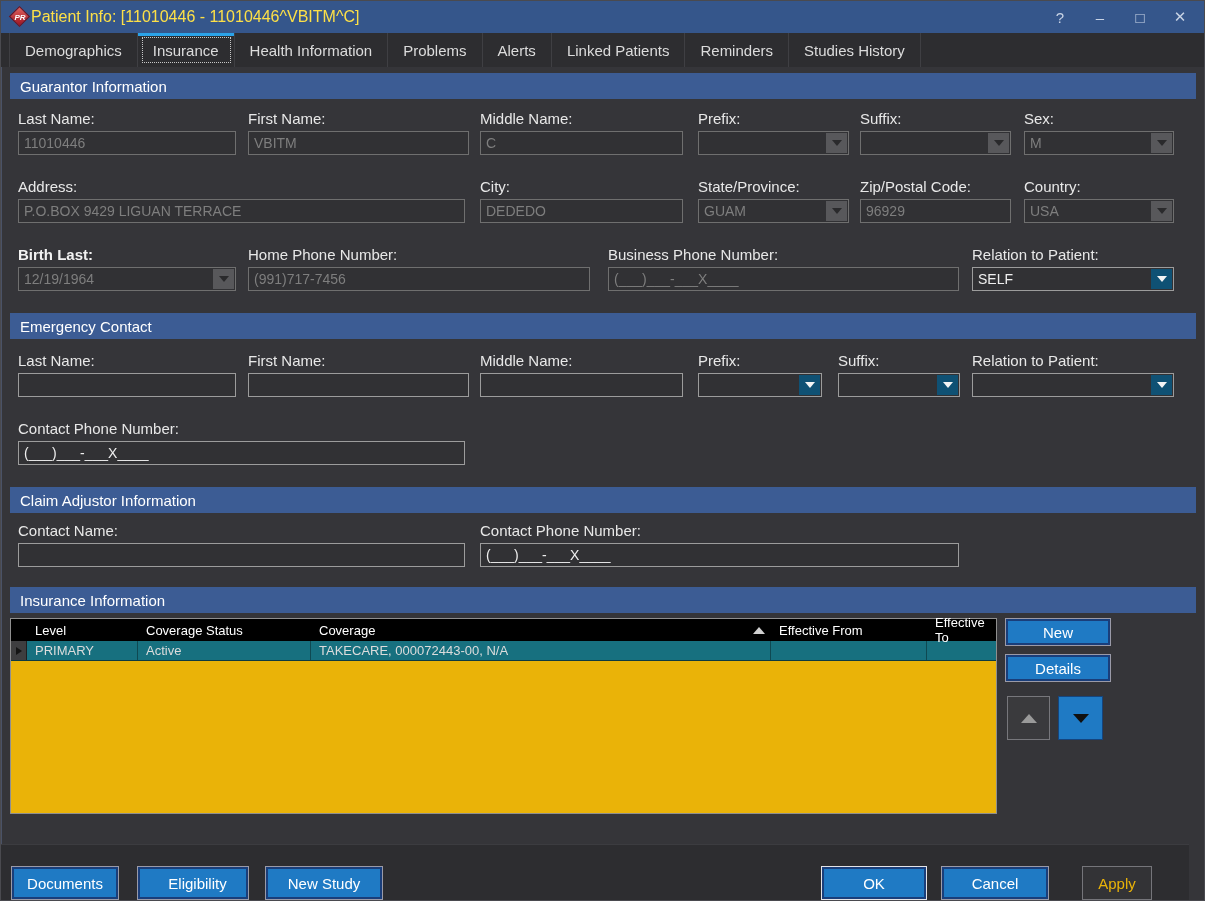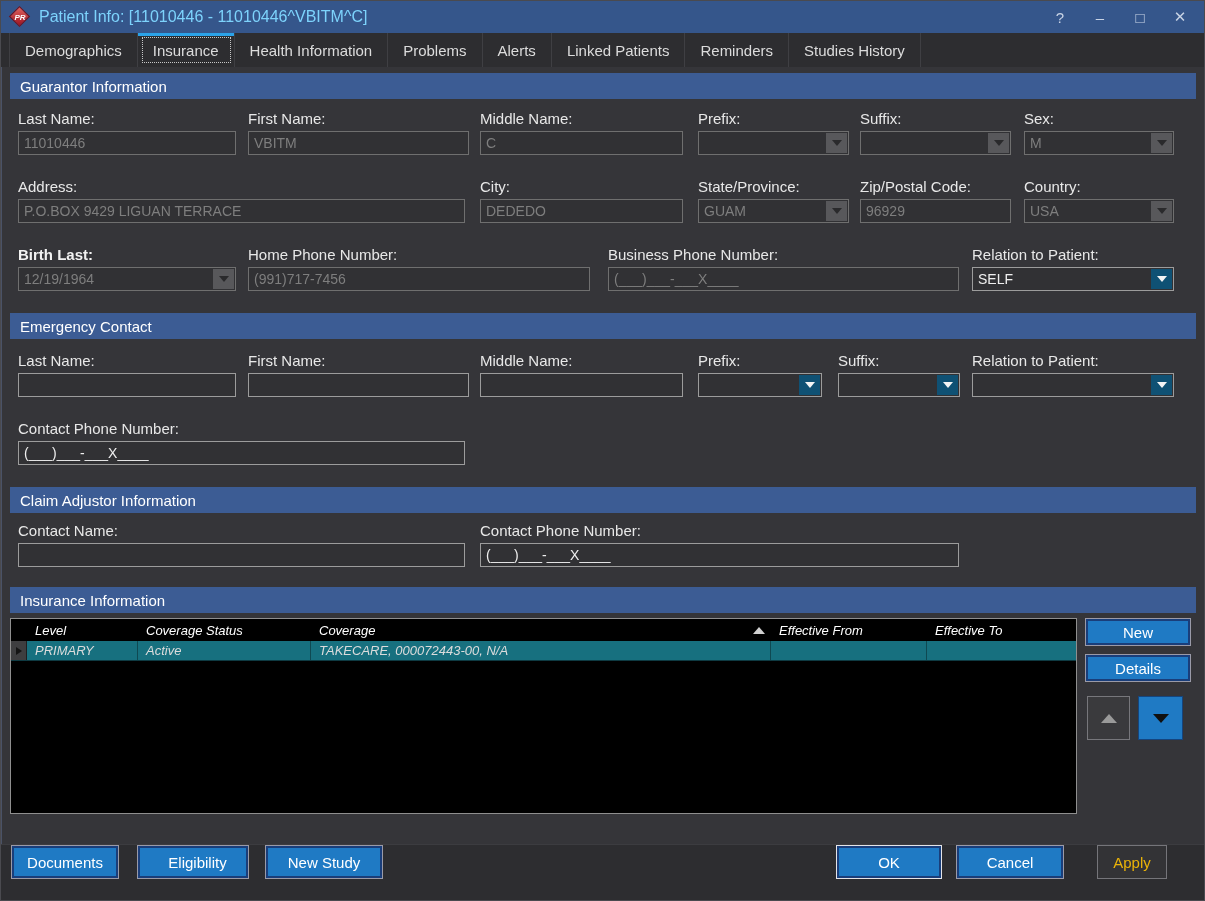--- a/index.html
+++ b/index.html
@@ -9,21 +9,21 @@
     background:#353539;font-family:"Liberation Sans",sans-serif;
     border:1px solid #4a4a4f;
   }
   
   .titlebar{height:32px;background:#35568B;display:flex;align-items:center;padding:0 8px;}
   .app-icon{width:22px;height:22px;position:relative;flex:0 0 auto;}
   .diamond{position:absolute;left:3px;top:3px;width:15px;height:15px;transform:rotate(45deg);
     background:linear-gradient(135deg,#e0625f,#9c1220);border:1px solid #70101c;}
   .icon-txt{position:absolute;left:0;top:0;width:22px;height:22px;display:flex;align-items:center;
     justify-content:center;color:#fff;font-size:8px;font-weight:bold;font-style:italic;}
-  .title{color:#7dd3fc;font-size:16px;margin-left:8px;flex:1;white-space:nowrap;}
+  .title{color:#fde047;font-size:16px;flex:1;white-space:nowrap;}
   .win-btns{display:flex;align-items:center;gap:24px;margin-right:8px;color:#C9D4E6;font-size:15px;}
   .win-btn{width:16px;text-align:center;cursor:default;}
   
   .tabstrip{height:34px;background:#2D2D30;display:flex;align-items:stretch;padding-left:8px;}
   .tab{display:flex;align-items:center;padding:0 15px;color:#DCDCDC;font-size:15px;
     border-right:1px solid #3F3F43;position:relative;}
   .tab:first-child{border-left:1px solid #3F3F43;}
   .tab.active{box-shadow:inset 0 3px 0 #2BA2E8;outline:1px dotted #c8c8c8;outline-offset:-5px;background:#2D2D30;}
   
   .content{position:absolute;top:66px;left:0;right:0;bottom:56px;background:#353539;
@@ -42,21 +42,21 @@
   .combo .inp{border:none;flex:1;height:100%;min-width:0;background:transparent;}
   .combo.en{border-color:#9C9C9C;}
   .combo.en .inp{color:#EFEFEF;}
   .combo-btn{width:21px;margin:1px;display:flex;align-items:center;justify-content:center;flex:0 0 auto;}
   .combo.dis .combo-btn{background:#58585B;}
   .combo.en .combo-btn{background:#0F5174;}
   .tri-dn-dark{width:0;height:0;border-left:5px solid transparent;border-right:5px solid transparent;border-top:6px solid #2A2A2C;}
   .tri-dn-white{width:0;height:0;border-left:5px solid transparent;border-right:5px solid transparent;border-top:6px solid #F4F4F4;}
   
   .grid-wrap{display:flex;margin-top:5px;}
-  .grid{width:1067px;height:196px;background:#000000;border:1px solid #8f8f8f;font-style:italic;}
+  .grid{width:987px;height:196px;background:#eab308;border:1px solid #8f8f8f;}
   .grid-hdr{display:flex;background:#000000;color:#ffffff;height:22px;font-size:13px;align-items:center;}
   .gh{padding-left:8px;height:100%;display:flex;align-items:center;}
   .w-sel{width:16px;padding-left:0;flex:0 0 auto;}
   .w-level{width:111px;flex:0 0 auto;}
   .w-status{width:173px;flex:0 0 auto;}
   .w-cov{width:460px;flex:0 0 auto;}
   .w-from{width:156px;flex:0 0 auto;}
   .w-to{flex:1;}
   .gh.w-cov{justify-content:space-between;padding-right:6px;}
   .tri-up-sm{width:0;height:0;border-left:6px solid transparent;border-right:6px solid transparent;border-bottom:7px solid #d0d0d0;}
@@ -68,22 +68,22 @@
   .btn{display:flex;align-items:center;justify-content:center;font-size:15px;color:#ffffff;
     background:#1F7AC4;border:1px solid #9a9aa8;box-shadow:inset 0 0 0 2px #1A3E7A;font-family:inherit;cursor:default;}
   .btn-new,.btn-details{height:28px;width:106px;}
   .btn-details{margin-top:8px;}
   .arrows{display:flex;margin-top:14px;gap:8px;padding-left:2px;}
   .btn-up{width:43px;height:44px;background:#3A3A3D;border:1px solid #77777C;display:flex;align-items:center;justify-content:center;}
   .btn-dn{width:45px;height:44px;background:#1F7AC4;border:1px solid #15457E;display:flex;align-items:center;justify-content:center;}
   .tri-up-gray{width:0;height:0;border-left:8px solid transparent;border-right:8px solid transparent;border-bottom:9px solid #9A9A9A;}
   .tri-dn-black{width:0;height:0;border-left:8px solid transparent;border-right:8px solid transparent;border-top:9px solid #101010;}
   
-  .footer{position:absolute;left:0;right:0;bottom:0;height:56px;background:#2D2D30;
-    display:flex;align-items:flex-start;padding:0 10px;border-top:1px solid #3c3c40;}
+  .footer{position:absolute;left:0;right:15px;bottom:0;height:56px;background:#2D2D30;
+    display:flex;align-items:flex-end;padding:0 10px;border-top:1px solid #3c3c40;}
   .footer .btn{height:34px;}
   .b-documents{width:108px;}
   .b-eligibility{width:112px;margin-left:18px;padding-left:15px;}
   .b-newstudy{width:118px;margin-left:16px;}
   .spacer{flex:1;}
   .b-ok{width:106px;border-color:#e4e4e8;}
   .b-cancel{width:108px;margin-left:14px;}
   .b-apply{width:70px;margin-left:33px;margin-right:27px;background:#333336;color:#eab308;
     border:1px solid #75757A;box-shadow:none;}
 </style>

